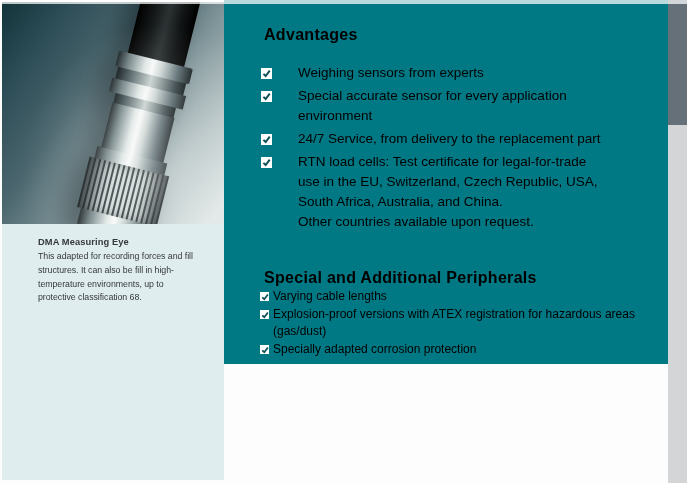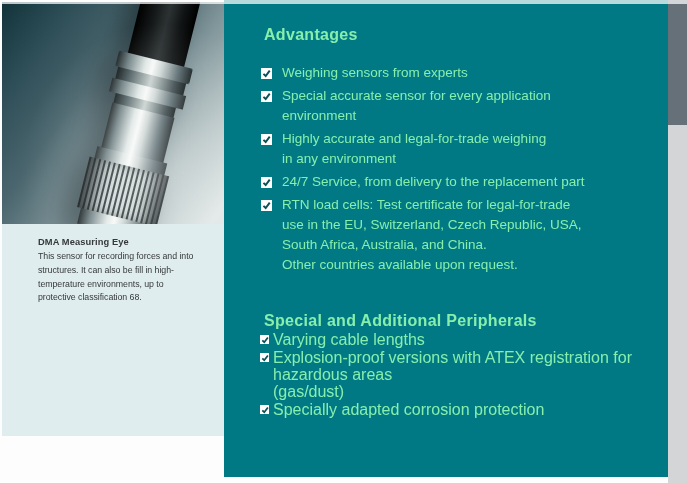--- a/index.html
+++ b/index.html
@@ -35,39 +35,39 @@
   .barrel{width:64px;height:46px;}
   .ring{width:72px;height:12px;}
   .knurl{
     width:82px;height:52px;
     background:repeating-linear-gradient(90deg,#2a3436 0 2px,#cfd9d8 2px 5px);
     box-shadow:inset 20px 0 16px -8px rgba(10,18,20,.85), inset -20px 0 16px -8px rgba(10,18,20,.85);
   }
   .collar{width:74px;height:16px;}
   
   .caption{
-    position:absolute;left:2px;top:224px;width:222px;height:212px;
+    position:absolute;left:2px;top:224px;width:222px;height:256px;
     background:#e0edee;color:#35393b;
   }
   .cap-title{margin:13px 0 3px 36px;font-size:9.3px;font-weight:700;letter-spacing:.1px;}
   .cap-line{margin-left:36px;font-size:8.8px;line-height:13.8px;letter-spacing:-.05px;}
   
   .panel{
-    position:absolute;left:224px;top:0;width:444px;height:477px;
-    background:#007985;color:#86efac;
+    position:absolute;left:224px;top:0;width:444px;height:364px;
+    background:#007985;color:#000000;
   }
   .panel h2{margin:0;font-size:16px;font-weight:700;letter-spacing:.3px;line-height:17px;}
   .h-adv{margin:26px 0 0 40px !important;}
   .h-opt{margin:37px 0 0 40px !important;}
   .list{display:block;}
   .list .bullet{margin-bottom:3px;}
   .bline{position:relative;}
   .main{margin:20px 0 0 37px;font-size:13.5px;}
-  .main .bline{padding-left:21px;line-height:20px;}
-  .small{margin:2px 0 0 36px;font-size:16px;}
+  .main .bline{padding-left:37px;line-height:20px;}
+  .small{margin:2px 0 0 36px;font-size:12px;}
   .small .bullet{margin-bottom:1px;}
   .small .bline{padding-left:13px;line-height:17px;}
   .check{
     position:absolute;left:0;top:4.5px;width:11px;height:11px;background:#fff;
     display:inline-flex;align-items:center;justify-content:center;
   }
   .check svg{width:9px;height:9px;display:block;}
   .small .check{width:9px;height:9px;top:4px;}
   .small .check svg{width:8px;height:8px;}
   
@@ -92,21 +92,21 @@
       <div class="seg metal ring"></div>
       <div class="seg knurl"></div>
       <div class="seg metal collar"></div>
 
     </div>
   </div>
 
   <div class="caption">
     <div class="cap-title">DMA Measuring Eye</div>
     <div id="cap-body">
-        <div class="cap-line">This sensor for recording forces and into</div>
+        <div class="cap-line">This adapted for recording forces and fill</div>
         <div class="cap-line">structures. It can also be fill in high-</div>
         <div class="cap-line">temperature environments, up to</div>
         <div class="cap-line">protective classification 68.</div>
       </div>
   </div>
 
   <div class="panel">
     <h2 class="h-adv">Advantages</h2>
     <div class="list main" id="adv-list">
         <div class="bullet">
@@ -116,28 +116,20 @@
               </svg>
             </span><span>Weighing sensors from experts</span></div>
         </div>
         <div class="bullet">
           <div class="bline"><span class="check">
               <svg viewBox="0 0 10 10">
                 <path d="M1.6 5.4 L4.1 7.8 L8.6 1.9" fill="none" stroke="#0b4f57" stroke-width="2.2"></path>
               </svg>
             </span><span>Special accurate sensor for every application</span></div>
           <div class="bline"><span>environment</span></div>
-        </div>
-        <div class="bullet">
-          <div class="bline"><span class="check">
-              <svg viewBox="0 0 10 10">
-                <path d="M1.6 5.4 L4.1 7.8 L8.6 1.9" fill="none" stroke="#0b4f57" stroke-width="2.2"></path>
-              </svg>
-            </span><span>Highly accurate and legal-for-trade weighing</span></div>
-          <div class="bline"><span>in any environment</span></div>
         </div>
         <div class="bullet">
           <div class="bline"><span class="check">
               <svg viewBox="0 0 10 10">
                 <path d="M1.6 5.4 L4.1 7.8 L8.6 1.9" fill="none" stroke="#0b4f57" stroke-width="2.2"></path>
               </svg>
             </span><span>24/7 Service, from delivery to the replacement part</span></div>
         </div>
         <div class="bullet">
           <div class="bline"><span class="check">

